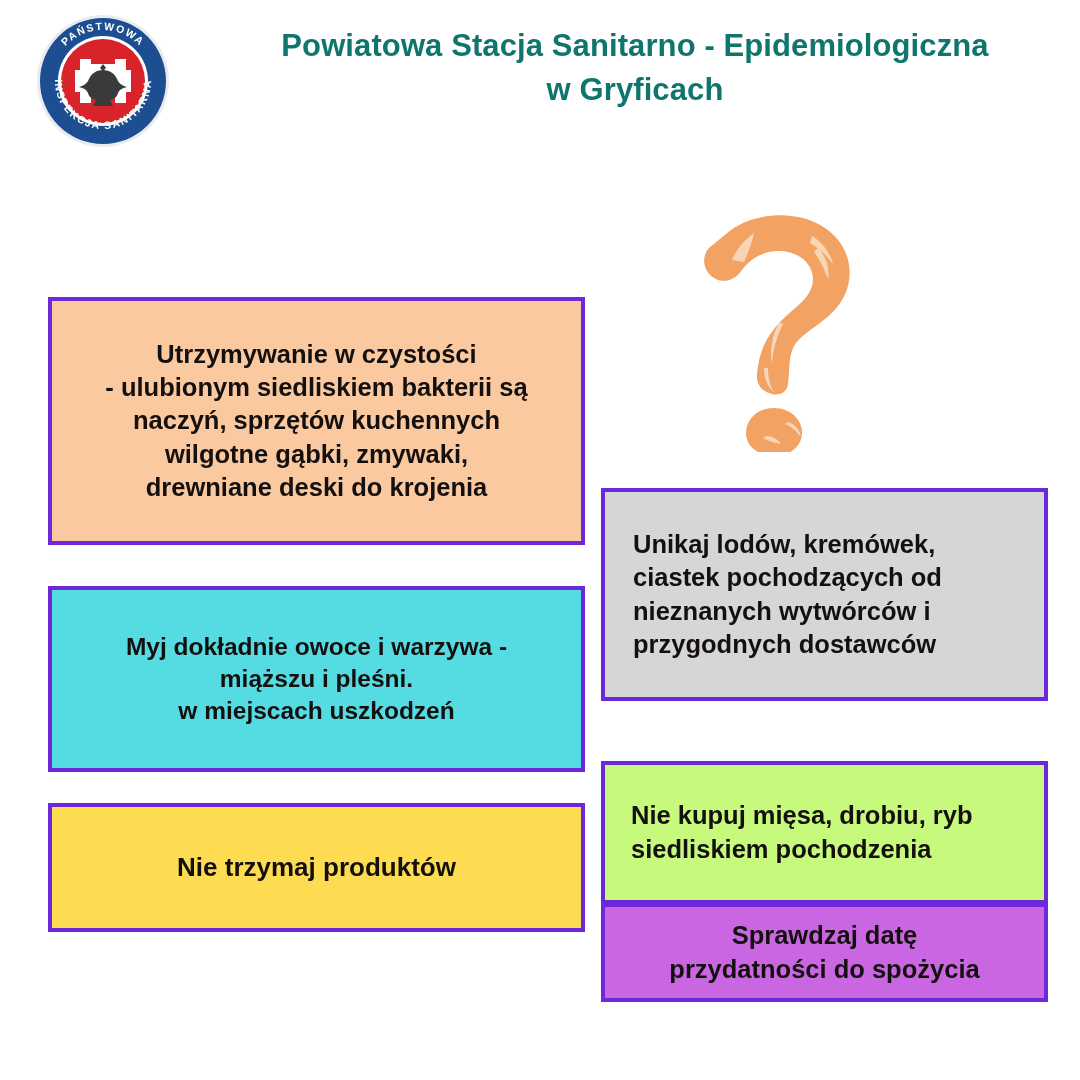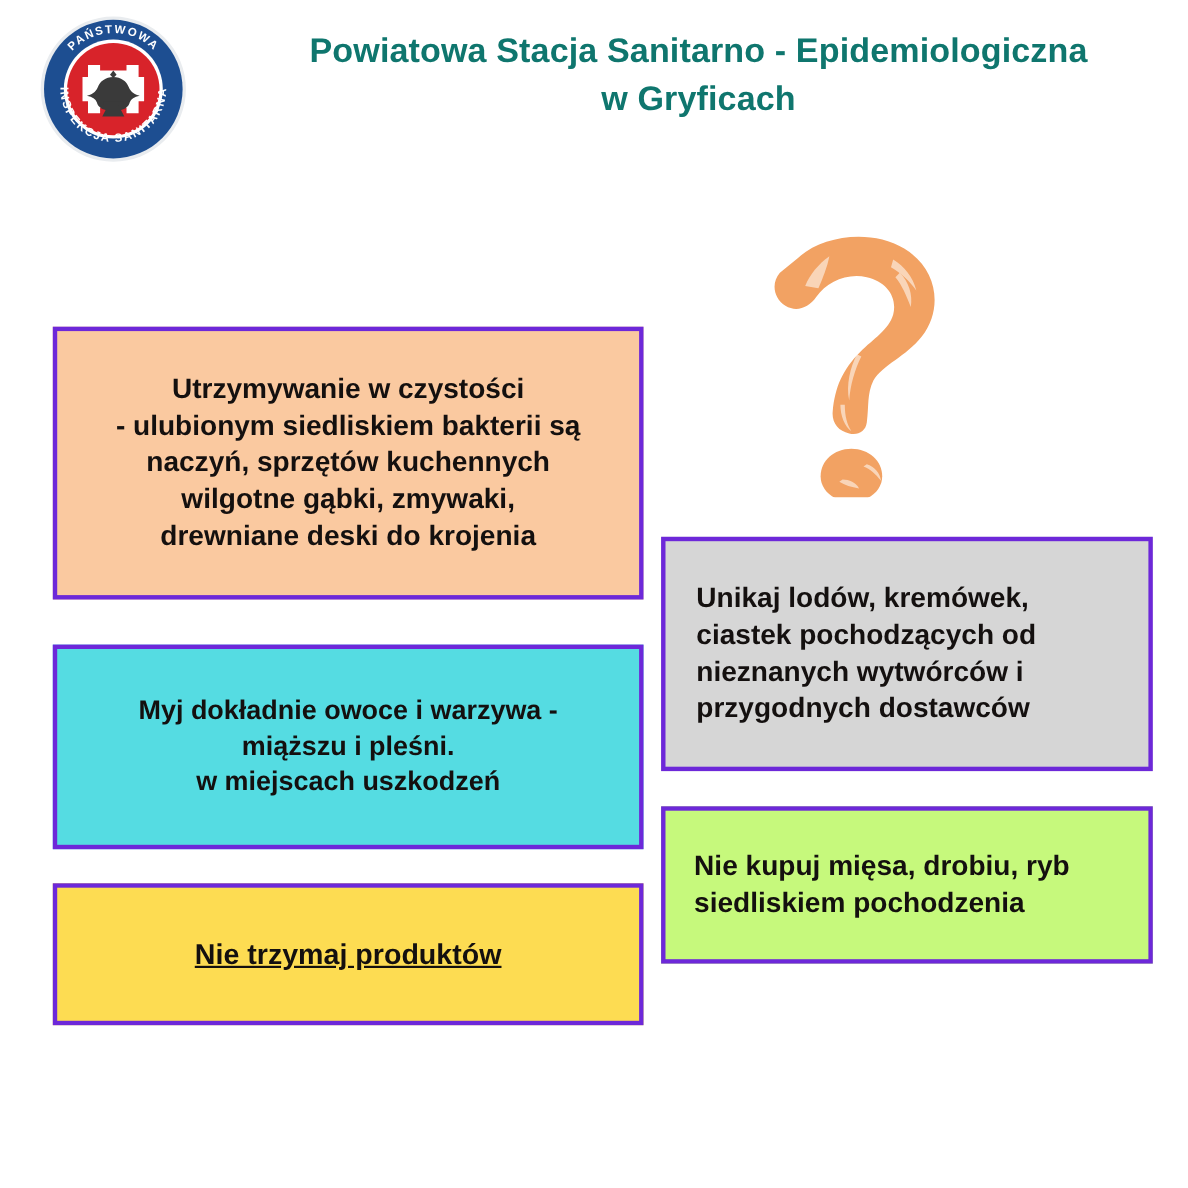--- a/index.html
+++ b/index.html
@@ -96,32 +96,31 @@
     background: #55dce2;
     font-size: 24.5px;
     text-align: center;
     margin-top: 12px;
   }
   #box-cans {
     left: 48px;  top: 803px;  width: 537px; height: 129px;
     background: #fddc52;
     font-size: 26px;
     text-align: center;
-    text-decoration: underline;
   }
   #box-sweets {
     left: 601px; top: 488px;  width: 447px; height: 213px;
     background: #d6d6d6;
     font-size: 25.5px;
     text-align: left;
     padding-left: 28px;
     padding-right: 12px;
   }
   #box-meat {
-    left: 601px; top: 733px;  width: 447px; height: 143px;
+    left: 601px; top: 761px;  width: 447px; height: 143px;
     background: #c6f97c;
     font-size: 25.5px;
     text-align: left;
     padding-left: 26px;
     padding-right: 0;
   }
   #box-date {
     left: 601px; top: 903px;  width: 447px; height: 99px;
     background: #cb66e2;
     font-size: 25.5px;
@@ -225,14 +224,20 @@
     </div>
   </div>
 
   <div class="tip-box" id="box-meat">
     <div class="txt">
       <span>Nie kupuj mięsa, drobiu, ryb</span>
       <span>siedliskiem pochodzenia</span>
     </div>
   </div>
 
+  <div class="tip-box" id="box-date">
+    <div class="txt">
+      <span>Sprawdzaj datę</span>
+      <span>przydatności do spożycia</span>
+    </div>
+  </div>
 
 </div>
 
 </body></html>

